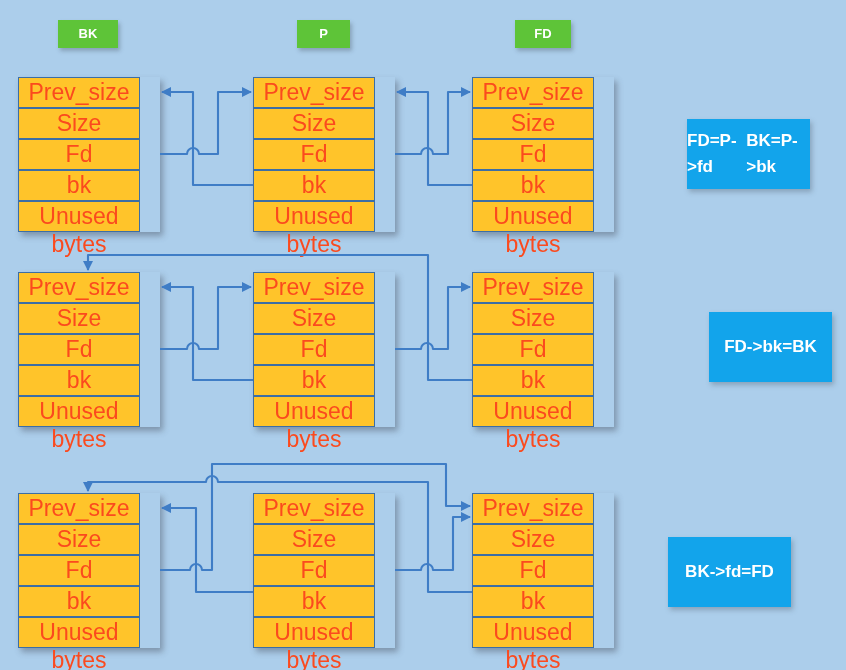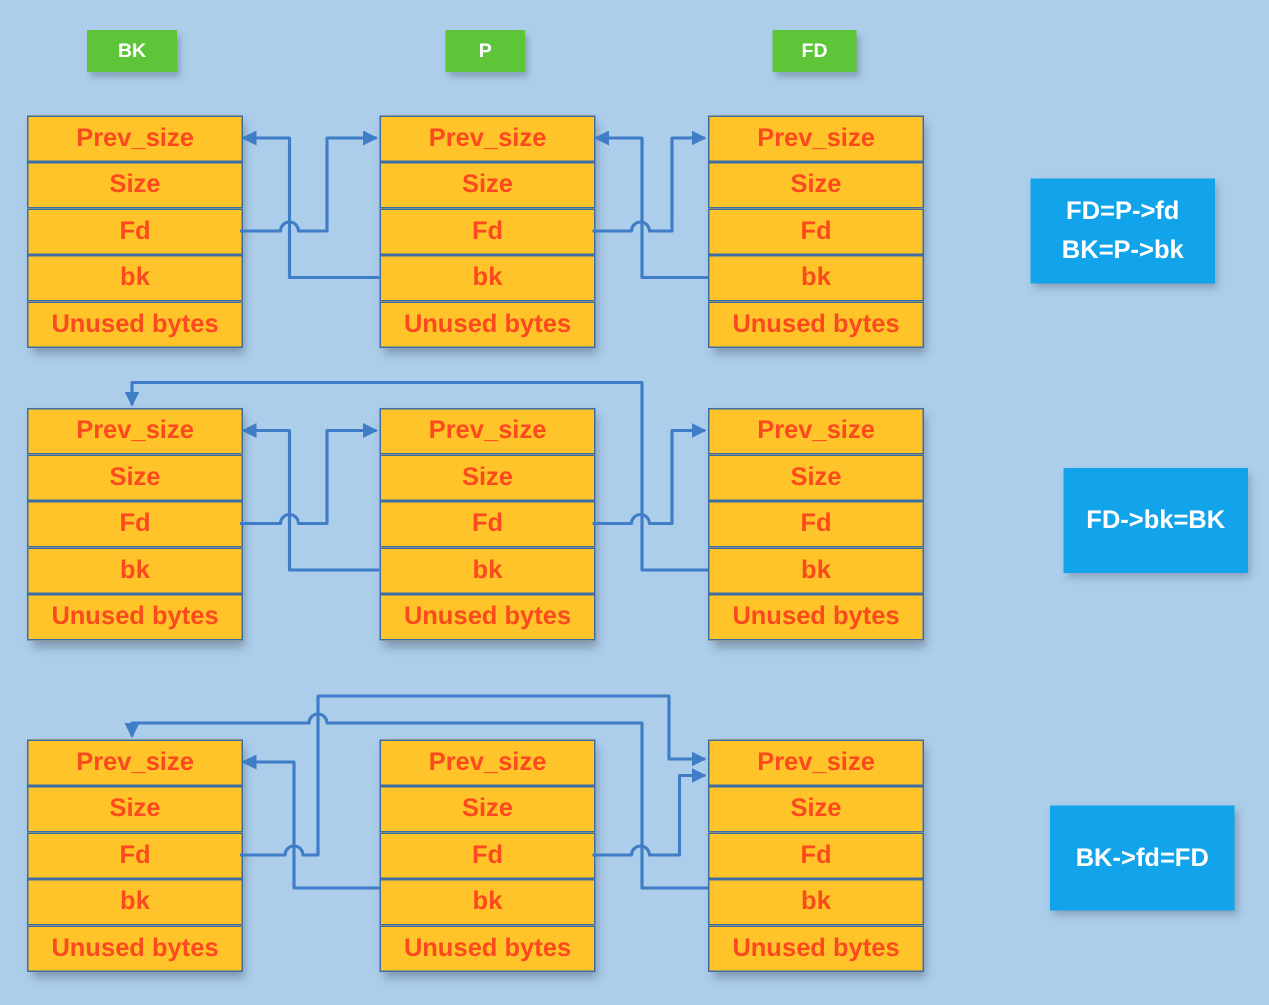--- a/index.html
+++ b/index.html
@@ -15,36 +15,36 @@
   html,body{margin:0;padding:0}
   .stage{
     position:relative;width:846px;height:670px;overflow:hidden;
     background:var(--background);
     font-family:"Liberation Sans",sans-serif;
   }
   .arrows{position:absolute;left:0;top:0;z-index:3;pointer-events:none}
   .arrows path.ln{fill:none;stroke:var(--arrow-blue);stroke-width:2.1;stroke-linejoin:round}
   .chunk{position:absolute;width:142px;z-index:2;box-shadow:3px 4px 6px rgba(70,80,95,.45)}
   .cell{
-    box-sizing:border-box;width:144px;height:31px;
+    box-sizing:border-box;width:122px;height:31px;
     background:var(--cell-fill);border:1px solid var(--cell-border);
-    color:var(--cell-text);font-weight:bold;font-size:17px;
+    color:var(--cell-text);font-weight:normal;font-size:23px;
     text-align:center;line-height:28px;
   }
   .tag{
     position:absolute;height:28px;z-index:2;
     background:var(--tag-green);color:var(--label-text);
     font-weight:bold;font-size:13px;text-align:center;line-height:28px;
     box-shadow:2px 3px 4px rgba(70,80,95,.35);
   }
   .op{
     position:absolute;width:123px;height:70px;z-index:2;
     background:var(--op-blue);color:var(--label-text);
     font-weight:bold;font-size:17px;line-height:26px;
-    display:flex;flex-direction:column;justify-content:center;align-items:center;
+    display:flex;justify-content:center;align-items:center;
     box-shadow:2px 3px 5px rgba(70,80,95,.35);
   }
 </style>
 </head>
 <body>
 
 <div class="stage">
 
   <svg class="arrows" width="846" height="670" viewBox="0 0 846 670">
     <defs>
@@ -139,17 +139,17 @@
       <div class="cell">Unused bytes</div>
     </div>
 
   <div class="op" style="left:687px;top:119px">
     <div>FD=P-&gt;fd</div>
     <div>BK=P-&gt;bk</div>
   </div>
   <div class="op" style="left:709px;top:312px">
     <div>FD-&gt;bk=BK</div>
   </div>
-  <div class="op" style="left:700px;top:537px">
+  <div class="op" style="left:668px;top:537px">
     <div>BK-&gt;fd=FD</div>
   </div>
 
 </div>
 
 </body></html>

